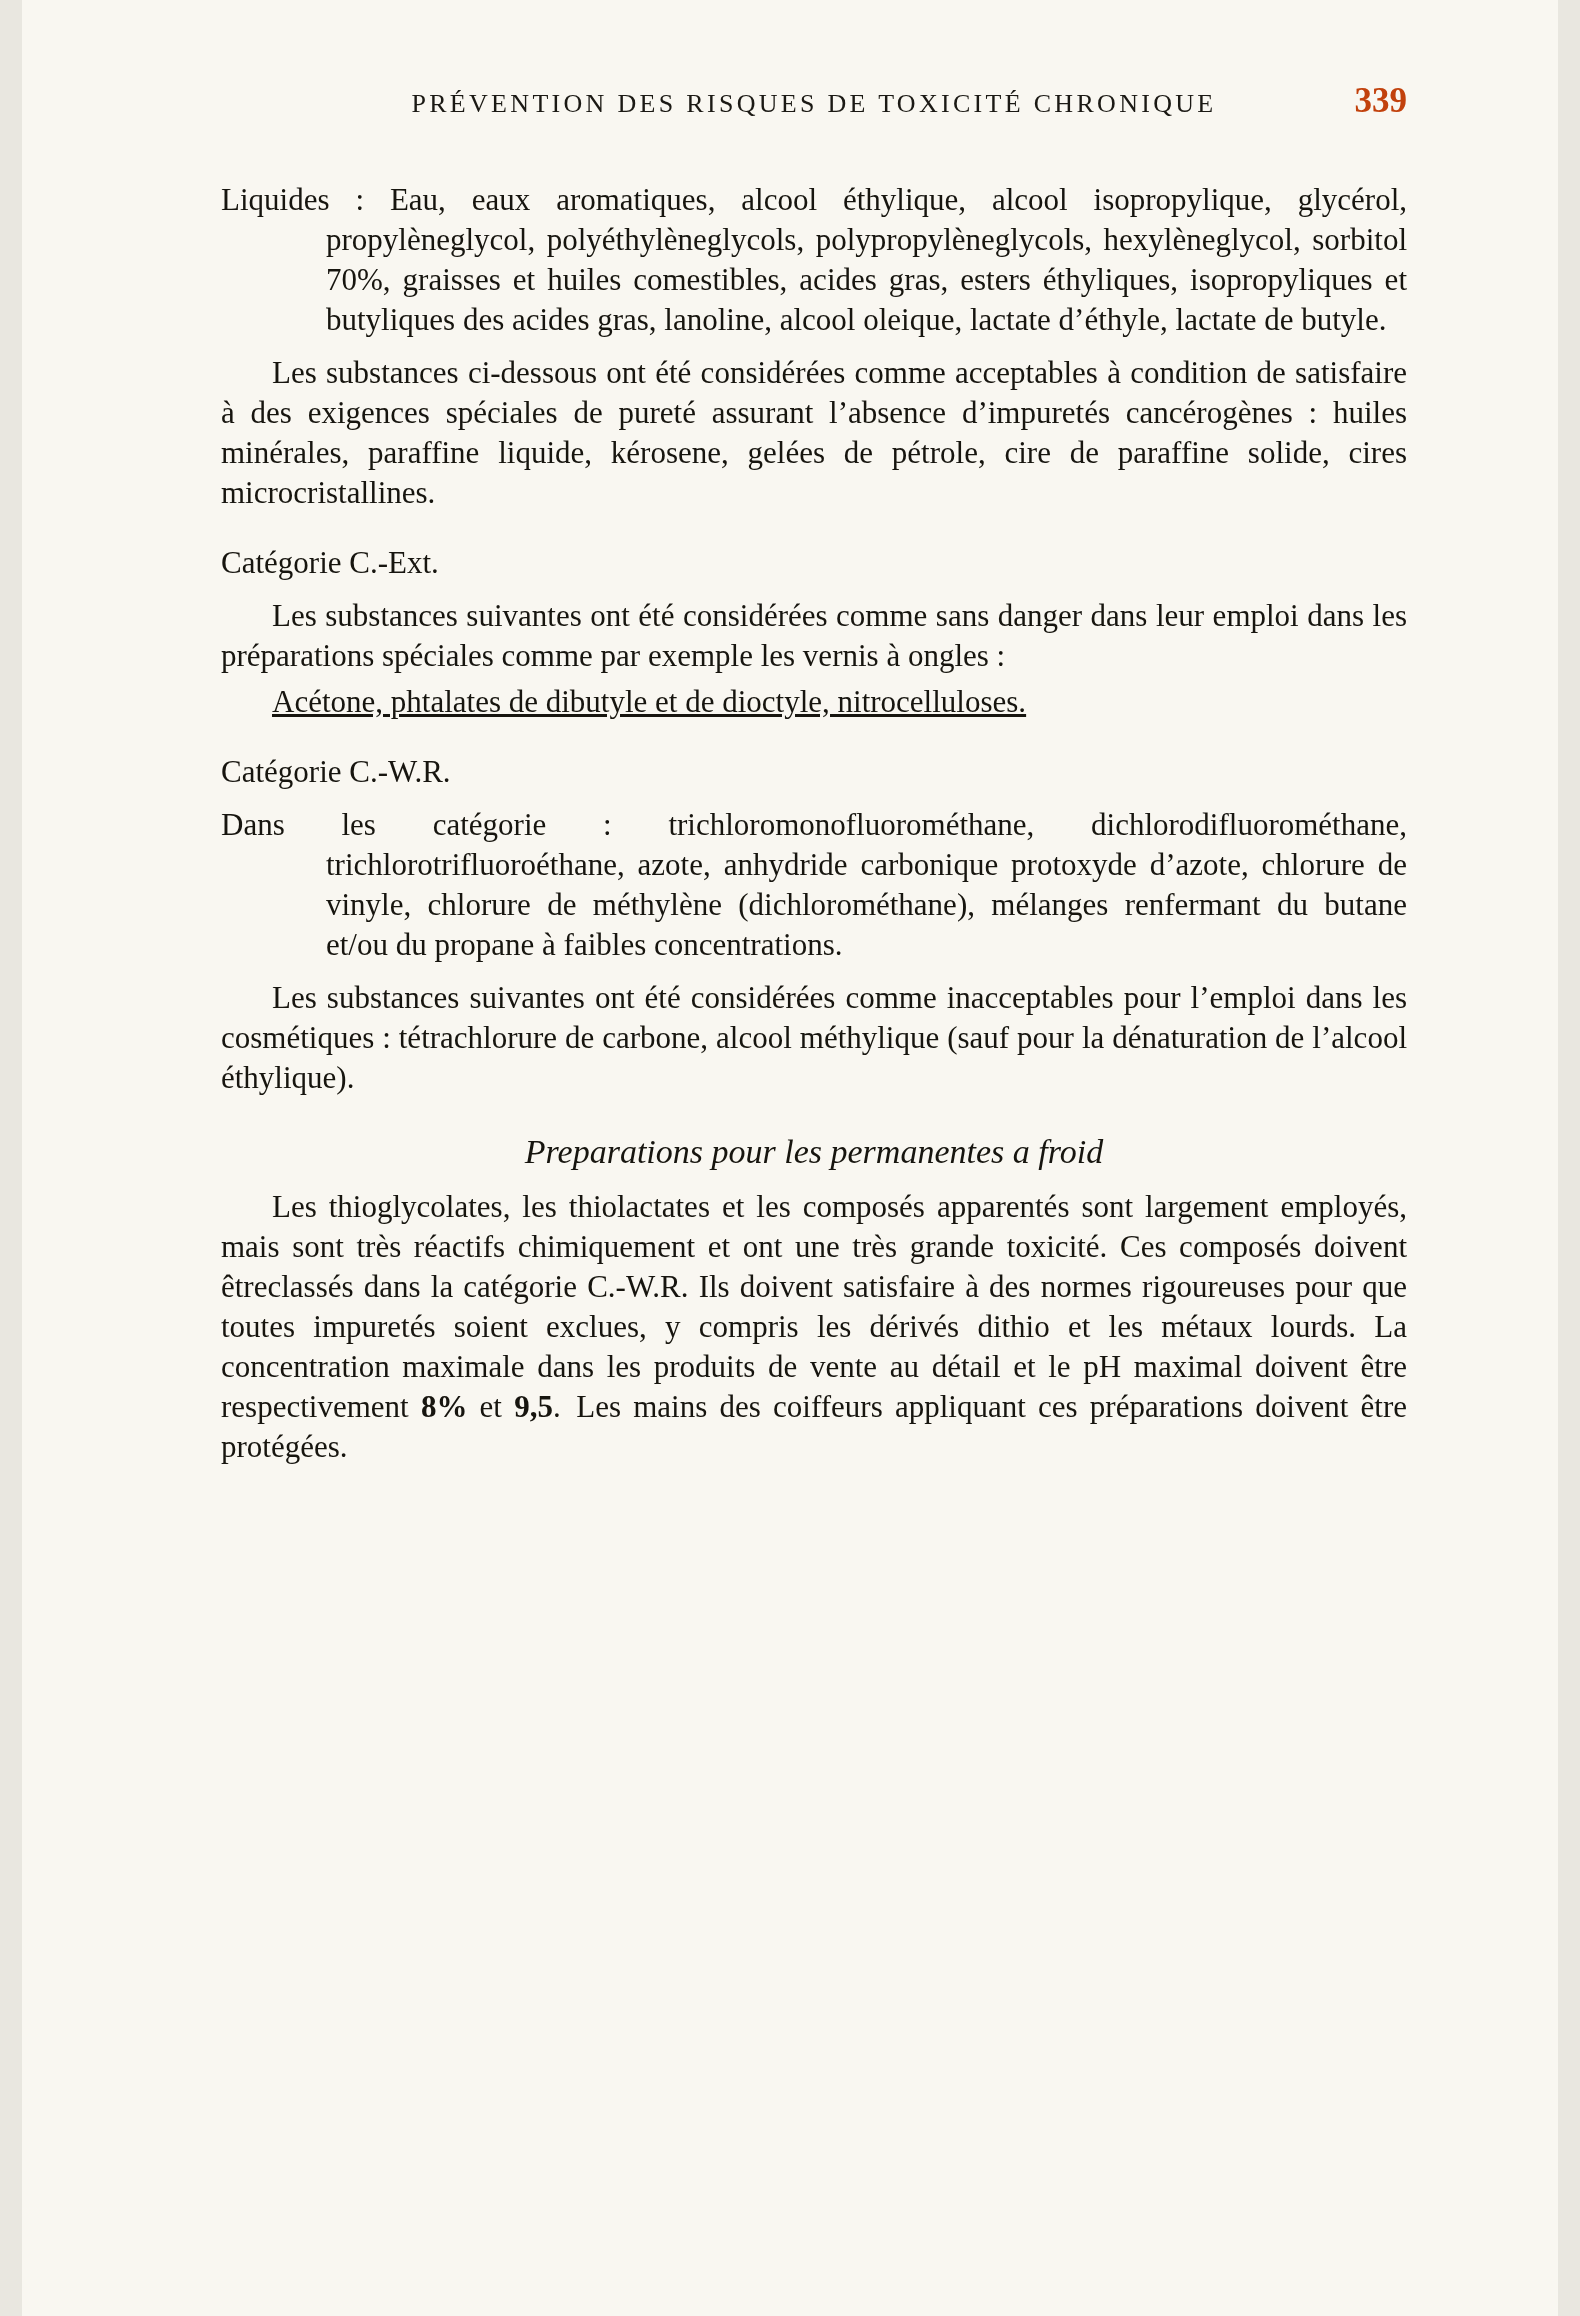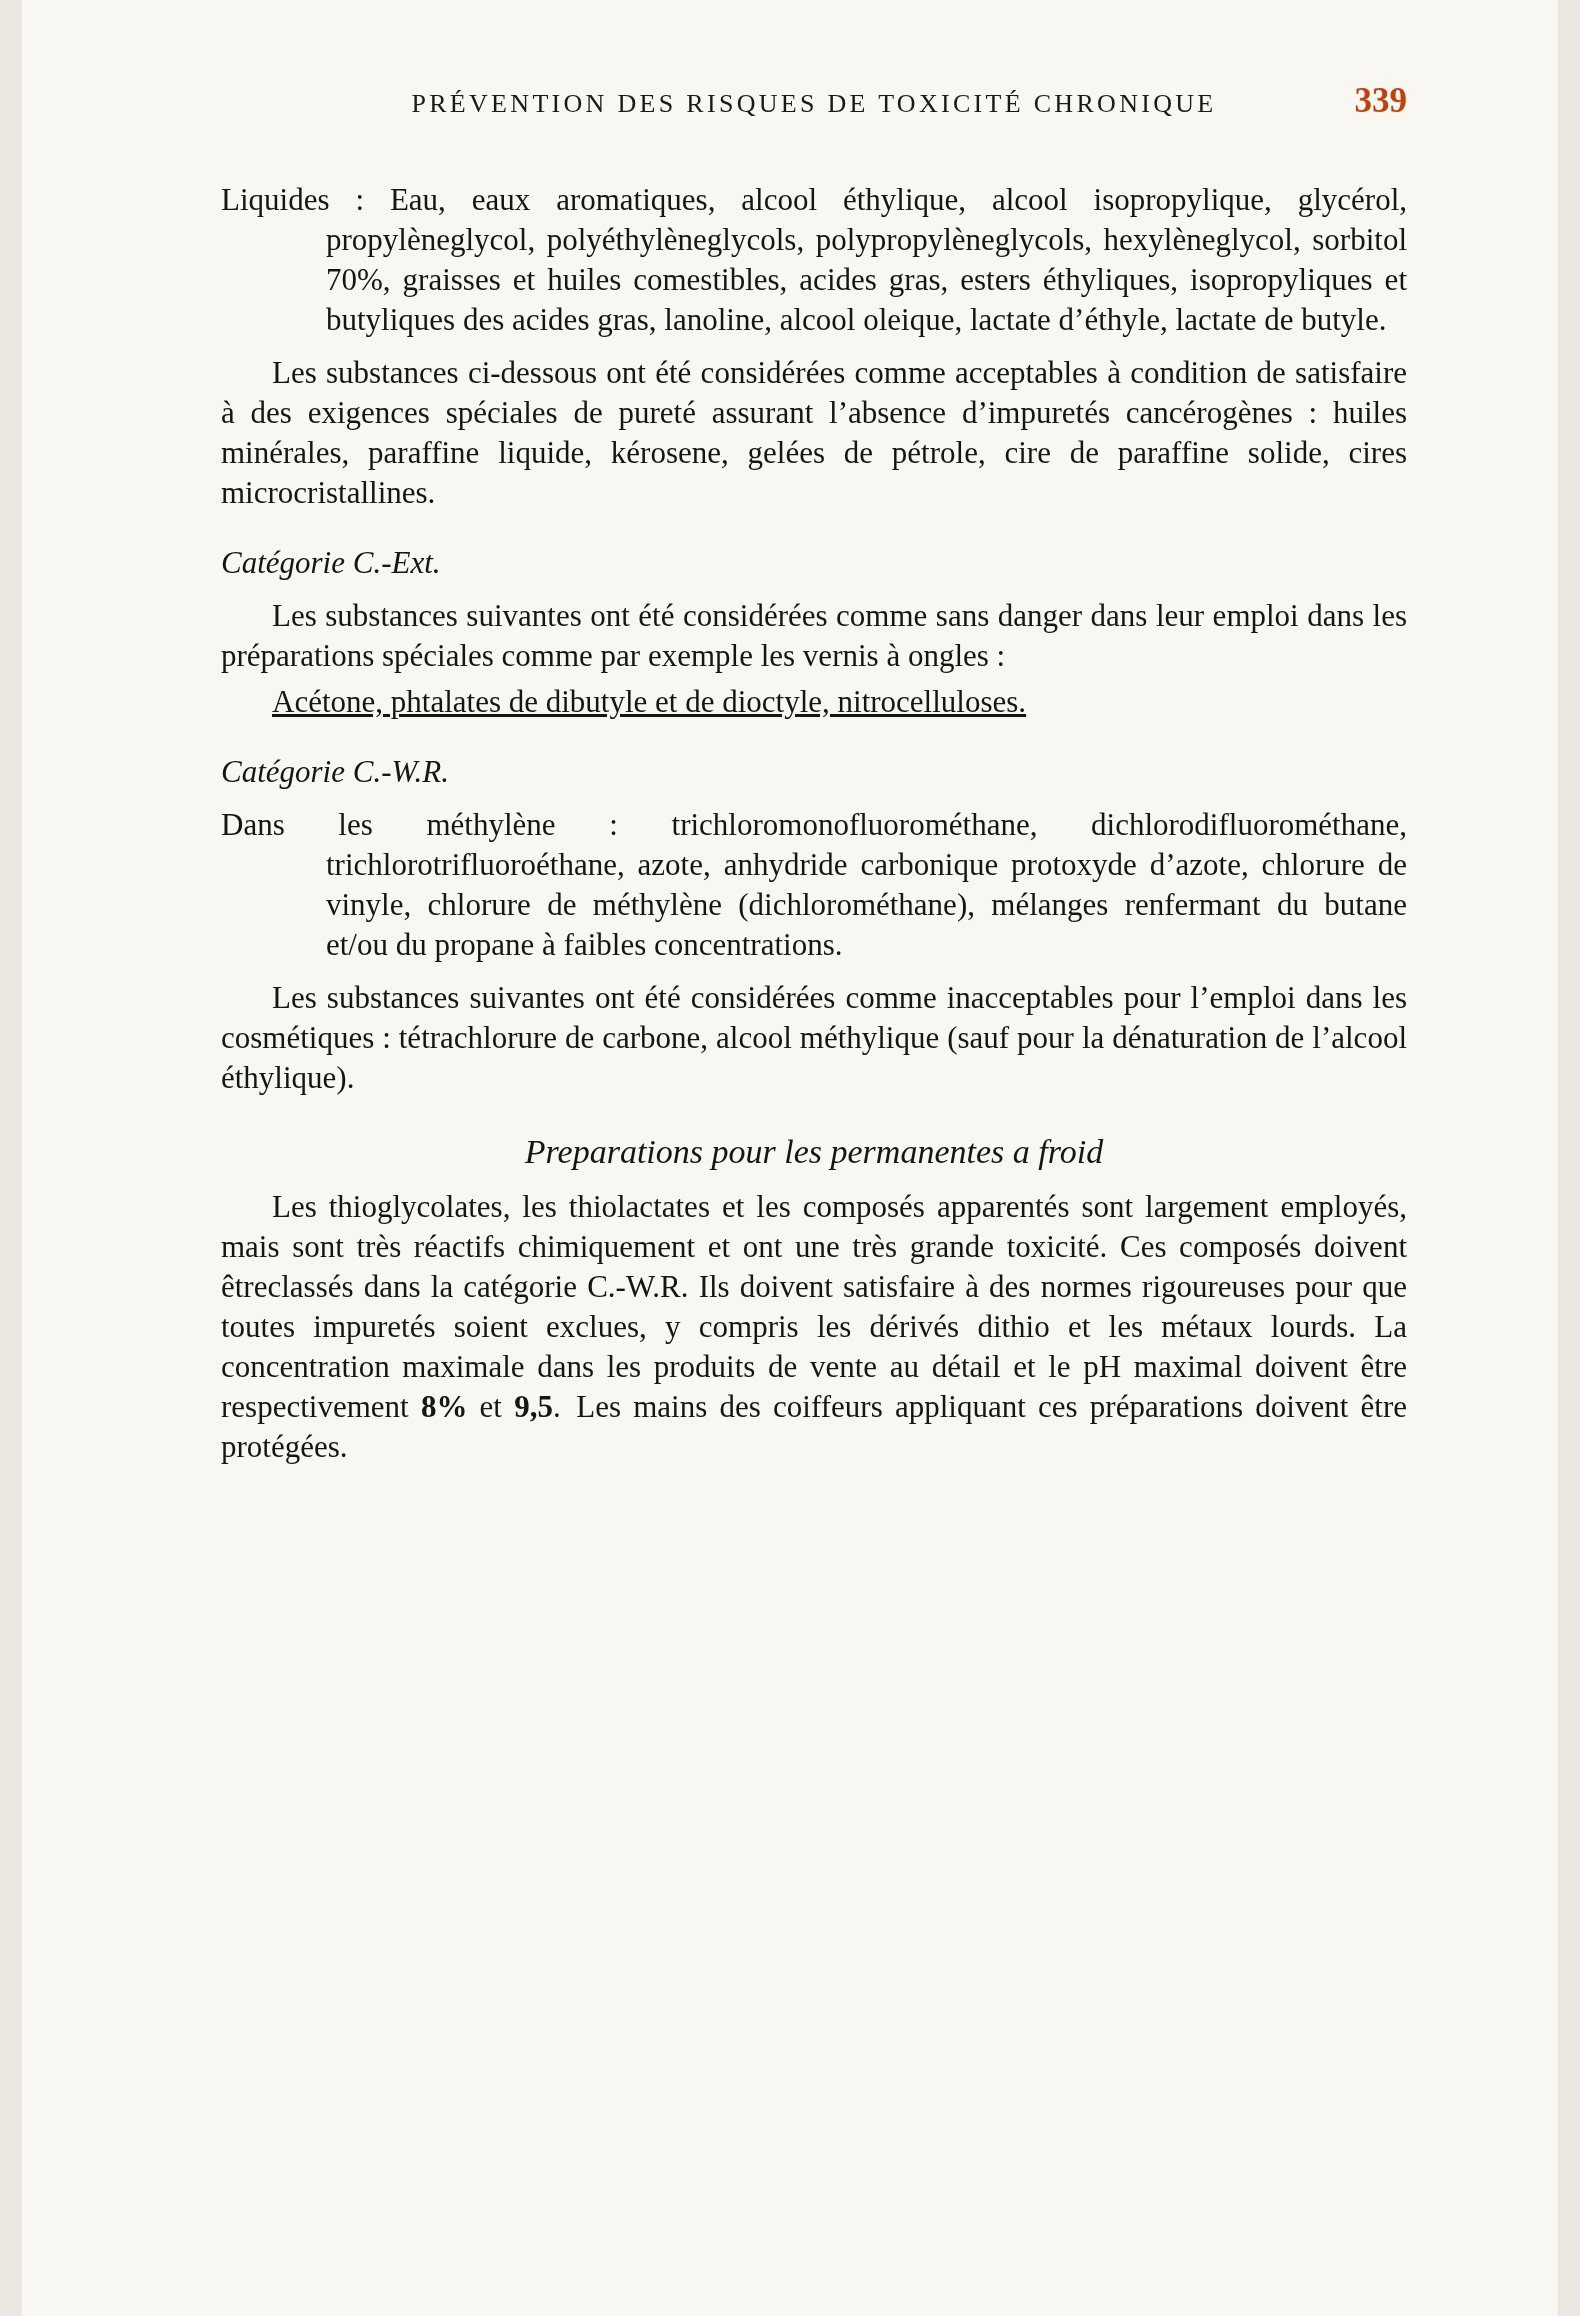--- a/index.html
+++ b/index.html
@@ -51,21 +51,20 @@
     font-size: 31px;
     line-height: 40px;
     text-align: justify;
   }
   .indent { text-indent: 51px; }
   .hanging { padding-left: 105px; text-indent: -105px; }
   .lead-italic { }
   .gap-sm { margin-top: 13px; }
   .gap-xs { margin-top: 5.6px; text-decoration: underline; }
   .heading-italic {
-    font-style: italic;
     font-size: 31px;
     line-height: 40px;
     margin: 30px 0 13px;
     text-align: left;
   }
   .center-heading {
     font-style: italic;
     font-size: 34px;
     line-height: 40px;
     margin: 34px 0 15px;
@@ -90,21 +89,21 @@
     <p class="indent gap-sm">Les substances ci-dessous ont été considérées comme acceptables à condition de satisfaire à des exigences spéciales de pureté assurant l’absence d’impuretés cancérogènes : huiles minérales, paraffine liquide, kérosene, gelées de pétrole, cire de paraffine solide, cires microcristallines.</p>
 
     <p class="heading-italic">Catégorie C.-Ext.</p>
 
     <p class="indent">Les substances suivantes ont été considérées comme sans danger dans leur emploi dans les préparations spéciales comme par exemple les vernis à ongles :</p>
 
     <p class="indent gap-xs">Acétone, phtalates de dibutyle et de dioctyle, nitrocelluloses.</p>
 
     <p class="heading-italic">Catégorie C.-W.R.</p>
 
-    <p class="hanging"><span>Dans les méthylène :</span> <span>trichloromonofluorométhane, dichlorodifluorométhane, trichlorotrifluoroéthane, azote, anhydride carbonique protoxyde d’azote, chlorure de vinyle, chlorure de méthylène (dichlorométhane), mélanges renfermant du butane et/ou du propane à faibles concentrations.</span></p>
+    <p class="hanging"><span>Dans les catégorie :</span> <span>trichloromonofluorométhane, dichlorodifluorométhane, trichlorotrifluoroéthane, azote, anhydride carbonique protoxyde d’azote, chlorure de vinyle, chlorure de méthylène (dichlorométhane), mélanges renfermant du butane et/ou du propane à faibles concentrations.</span></p>
 
     <p class="indent gap-sm">Les substances suivantes ont été considérées comme inacceptables pour l’emploi dans les cosmétiques : tétrachlorure de carbone, alcool méthylique (sauf pour la dénaturation de l’alcool éthylique).</p>
 
     <p class="center-heading">Preparations pour les permanentes a froid</p>
 
     <p class="indent"><span>Les thioglycolates, les thiolactates et les composés apparentés sont largement employés, mais sont très réactifs chimiquement et ont une très grande toxicité. Ces composés doivent êtreclassés dans la catégorie C.-W.R. Ils doivent satisfaire à des normes rigoureuses pour que toutes impuretés soient exclues, y compris les dérivés dithio et les métaux lourds. La concentration maximale dans les produits de vente au détail et le pH maximal doivent être respectivement </span><span class="bold-num">8%</span><span> et </span><span class="bold-num">9,5</span><span>. Les mains des coiffeurs appliquant ces préparations doivent être protégées.</span></p>
 
   </div>
 </div>
 

